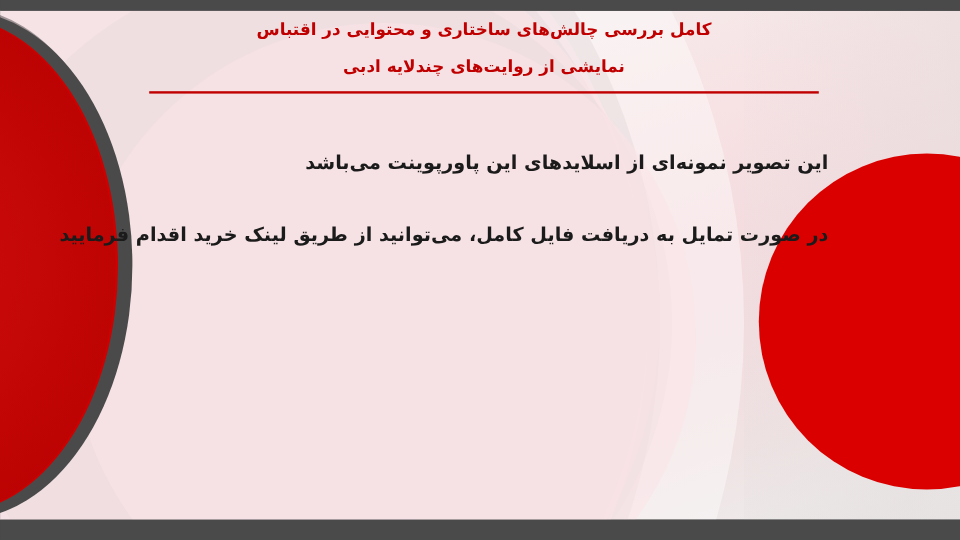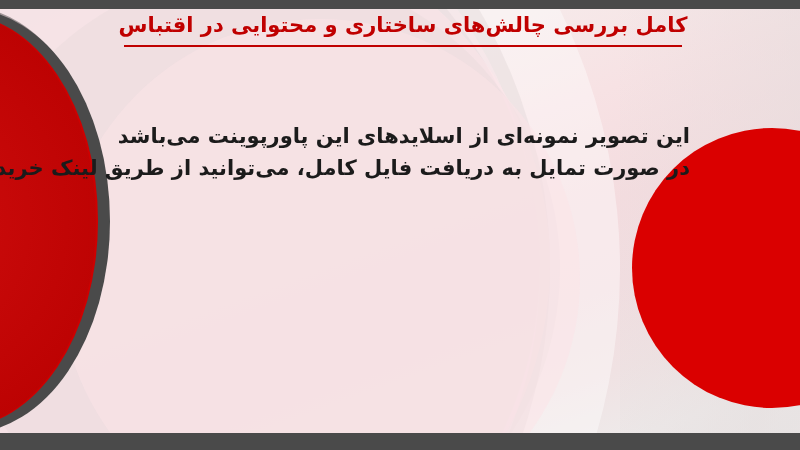--- a/index.html
+++ b/index.html
@@ -165,21 +165,21 @@
   .title-block {
     position: absolute;
     left: 110px;
     top: 10px;
     width: 586px;
     text-align: center;
     z-index: 8;
   }
   .title-line {
     font-family: "DejaVu Sans", sans-serif;
-    font-size: 21px;
+    font-size: 14px;
     font-weight: bold;
     line-height: 31px;
     color: #c00000;
     direction: rtl;
     white-space: nowrap;
   }
   .title-rule {
     margin: 4px auto 0 auto;
     width: 558px;
     height: 2px;
@@ -191,29 +191,29 @@
     position: absolute;
     left: 120px;
     top: 120px;
     width: 570px;
     z-index: 8;
     direction: rtl;
     text-align: right;
   }
   .body-line {
     font-family: "DejaVu Sans", sans-serif;
-    font-size: 21px;
+    font-size: 16px;
     font-weight: bold;
     line-height: 32px;
     color: #1b1b1b;
     white-space: nowrap;
   }
   .body-line.l1 { text-align: right; }
   .body-line.l2 { text-align: right; }
-  .body-line.l3 { text-align: left; }
+  .body-line.l3 { text-align: left; margin-top: 28px; }
 </style>
 </head>
 <body>
 
 <div class="slide">
 
   <div class="panel">
     <div class="band b1"></div>
     <div class="band b2"></div>
     <div class="band b3"></div>
@@ -229,20 +229,21 @@
   <div class="left-arc-shadow"></div>
   <div class="left-arc-outer"></div>
   <div class="left-red"></div>
   <div class="left-red-edge"></div>
 
   <div class="dark-bar-top"></div>
   <div class="dark-bar-bottom"></div>
 
   <div class="title-block">
     <div class="title-line">کامل بررسی چالش‌های ساختاری و محتوایی در اقتباس</div>
+    <div class="title-line">نمایشی از روایت‌های چندلایه ادبی</div>
     <div class="title-rule"></div>
   </div>
 
   <div class="body-block">
     <div class="body-line l1">این تصویر نمونه‌ای از اسلایدهای این پاورپوینت می‌باشد</div>
     <div class="body-line l3">در صورت تمایل به دریافت فایل کامل، می‌توانید از طریق لینک خرید اقدام فرمایید</div>
   </div>
 
 </div>
 

